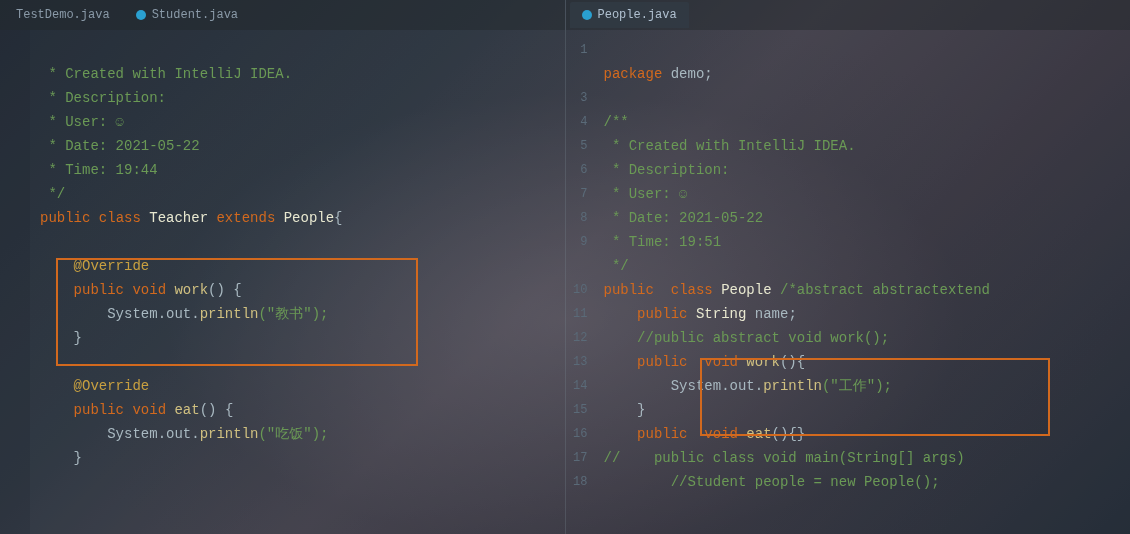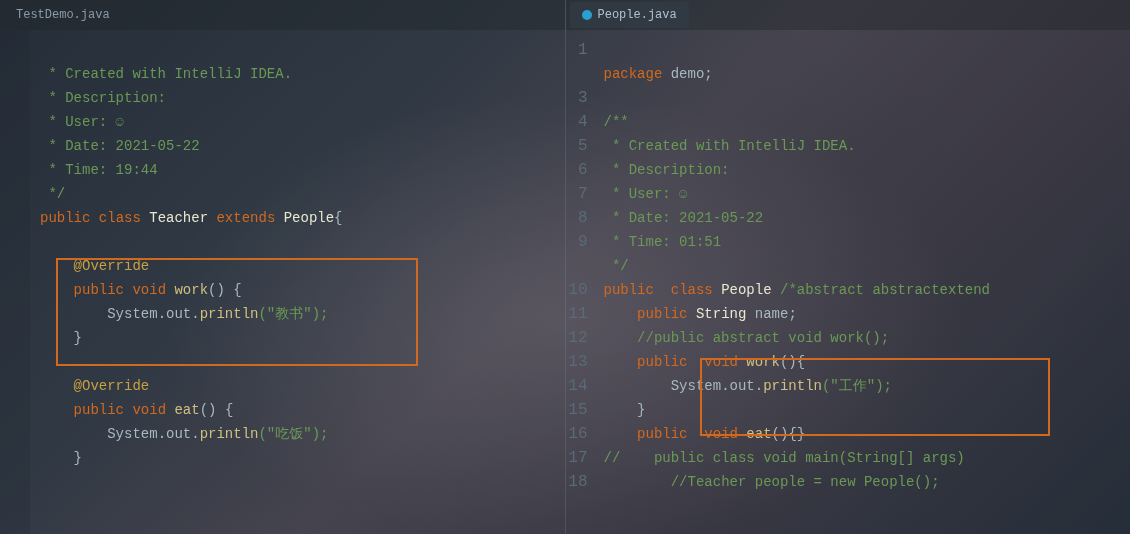--- a/index.html
+++ b/index.html
@@ -104,35 +104,39 @@
       width: 350px;
       height: 78px;
     }
     .line-nums {
       width: 28px;
       flex-shrink: 0;
       color: #5a6a78;
       text-align: right;
       padding: 8px 6px 8px 0;
       line-height: 24px;
-      font-size: 16px;
+      font-size: 12px;
       white-space: pre;
     }
   </style>
 </head>
 <body>
 
 <div class="bg-overlay"></div>
 
 <div class="layout">
 
   <div class="pane pane-left">
     <div class="tabs">
       <div class="tab">
         <span>TestDemo.java</span>
+      </div>
+      <div class="tab">
+        <span class="tab-dot"></span>
+        <span>Student.java</span>
       </div>
     </div>
     <div class="editor">
       <div class="gutter"></div>
       <div class="code">
 <span class="c-comment"> * Created with IntelliJ IDEA.</span>
 <span class="c-comment"> * Description:</span>
 <span class="c-comment"> * User: ☺</span>
 <span class="c-comment"> * Date: 2021-05-22</span>
 <span class="c-comment"> * Time: 19:44</span>
@@ -180,31 +184,31 @@
 <span>17</span>
 <span>18</span></div>
       <div class="code">
 <span class="c-keyword">package</span> <span class="c-text">demo</span><span class="c-text">;</span>
 
 <span class="c-comment">/**</span>
 <span class="c-comment"> * Created with IntelliJ IDEA.</span>
 <span class="c-comment"> * Description:</span>
 <span class="c-comment"> * User: ☺</span>
 <span class="c-comment"> * Date: 2021-05-22</span>
-<span class="c-comment"> * Time: 01:51</span>
+<span class="c-comment"> * Time: 19:51</span>
 <span class="c-comment"> */</span>
 <span class="c-keyword">public</span>  <span class="c-keyword">class</span> <span class="c-class">People</span> <span class="c-comment">/*abstract abstractextend</span>
     <span class="c-keyword">public</span> <span class="c-class">String</span> <span class="c-text">name</span><span class="c-text">;</span>
     <span class="c-comment">//public abstract void work();</span>
     <span class="c-keyword">public</span>  <span class="c-keyword">void</span> <span class="c-method">work</span><span class="c-text">()</span><span class="c-text">{</span>
         <span class="c-text">System</span><span class="c-text">.out.</span><span class="c-method">println</span><span class="c-string">("工作");</span>
     <span class="c-text">}</span>
     <span class="c-keyword">public</span>  <span class="c-keyword">void</span> <span class="c-method">eat</span><span class="c-text">(){}</span>
 <span class="c-comment">//    public class void main(String[] args)</span>
-        <span class="c-comment">//Teacher people = new People();</span>
+        <span class="c-comment">//Student people = new People();</span>
       </div>
     </div>
   </div>
 
 </div>
 
 <div class="highlight-box hl-left"></div>
 <div class="highlight-box hl-right"></div>
 
 </body></html>

